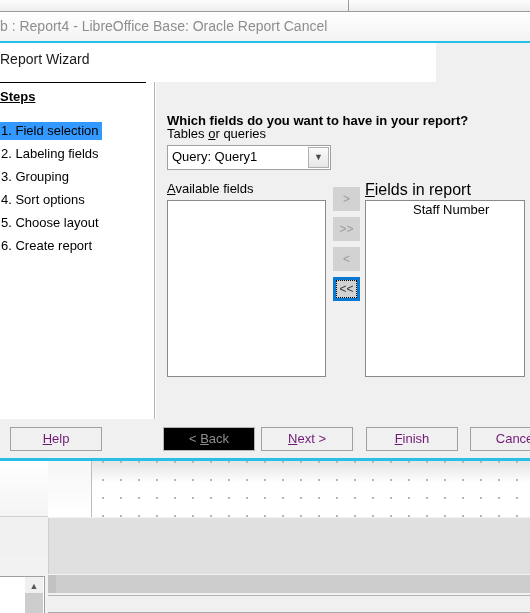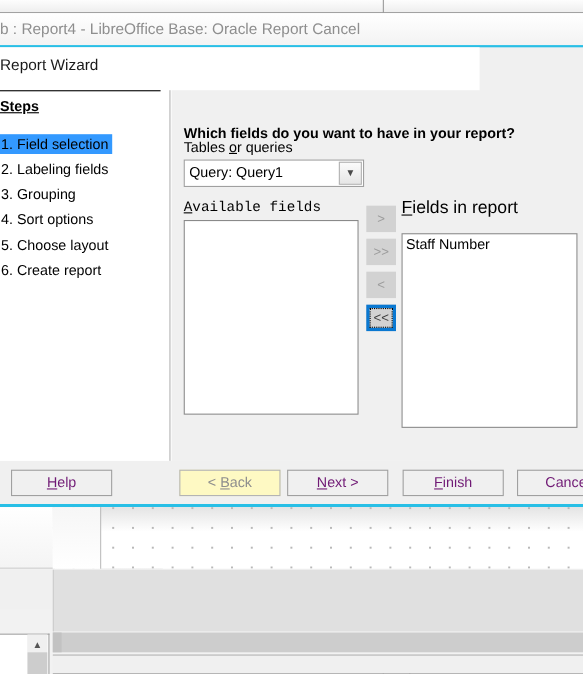--- a/index.html
+++ b/index.html
@@ -298,21 +298,20 @@
     font-size: 9px;
     color: #4a4a4a;
   }
 
   #lbl-available {
     position: absolute;
     left: 11px; top: 99px;
     font-size: 13px;
     color: #000;
     white-space: nowrap;
-    font-family: Liberation Mono, monospace;
   }
   #lbl-available u { text-decoration: underline; }
   #lbl-inreport {
     position: absolute;
     left: 209px; top: 99px;
     font-size: 16px;
     color: #000;
     white-space: nowrap;
   }
   #lbl-inreport u { text-decoration: underline; }
@@ -322,22 +321,22 @@
     background: #ffffff;
     border: 1px solid #8a8a8a;
     box-sizing: border-box;
     overflow: hidden;
   }
   #list-available {
     left: 11px; top: 118px;
     width: 159px; height: 177px;
   }
   #list-inreport {
-    left: 209px; top: 130px;
-    width: 160px; height: 177px;
+    left: 209px; top: 118px;
+    width: 160px; height: 177px; padding-left: 44px;
   }
   .list-item {
     font-size: 13px;
     color: #000;
     padding: 0 0 0 3px;
     line-height: 17px;
     white-space: nowrap;
   }
 
   
@@ -391,21 +390,21 @@
     font-size: 13px;
     color: #701a75;
     text-align: center;
     line-height: 22px;
     padding: 0;
     white-space: nowrap;
     overflow: hidden;
   }
   .dlg-btn u { text-decoration: underline; }
   .dlg-btn.disabled {
-    background: #fef9c3;
+    background: #000000;
     color: #8e8e8e;
     border-color: #b4b4b4;
   }
   #btn-help   { left: 10px;  width: 92px; }
   #btn-back   { left: 163px; width: 92px; }
   #btn-next   { left: 261px; width: 92px; }
   #btn-finish { left: 366px; width: 92px; }
   #btn-cancel { left: 470px; width: 92px; }
 </style>
 </head>

